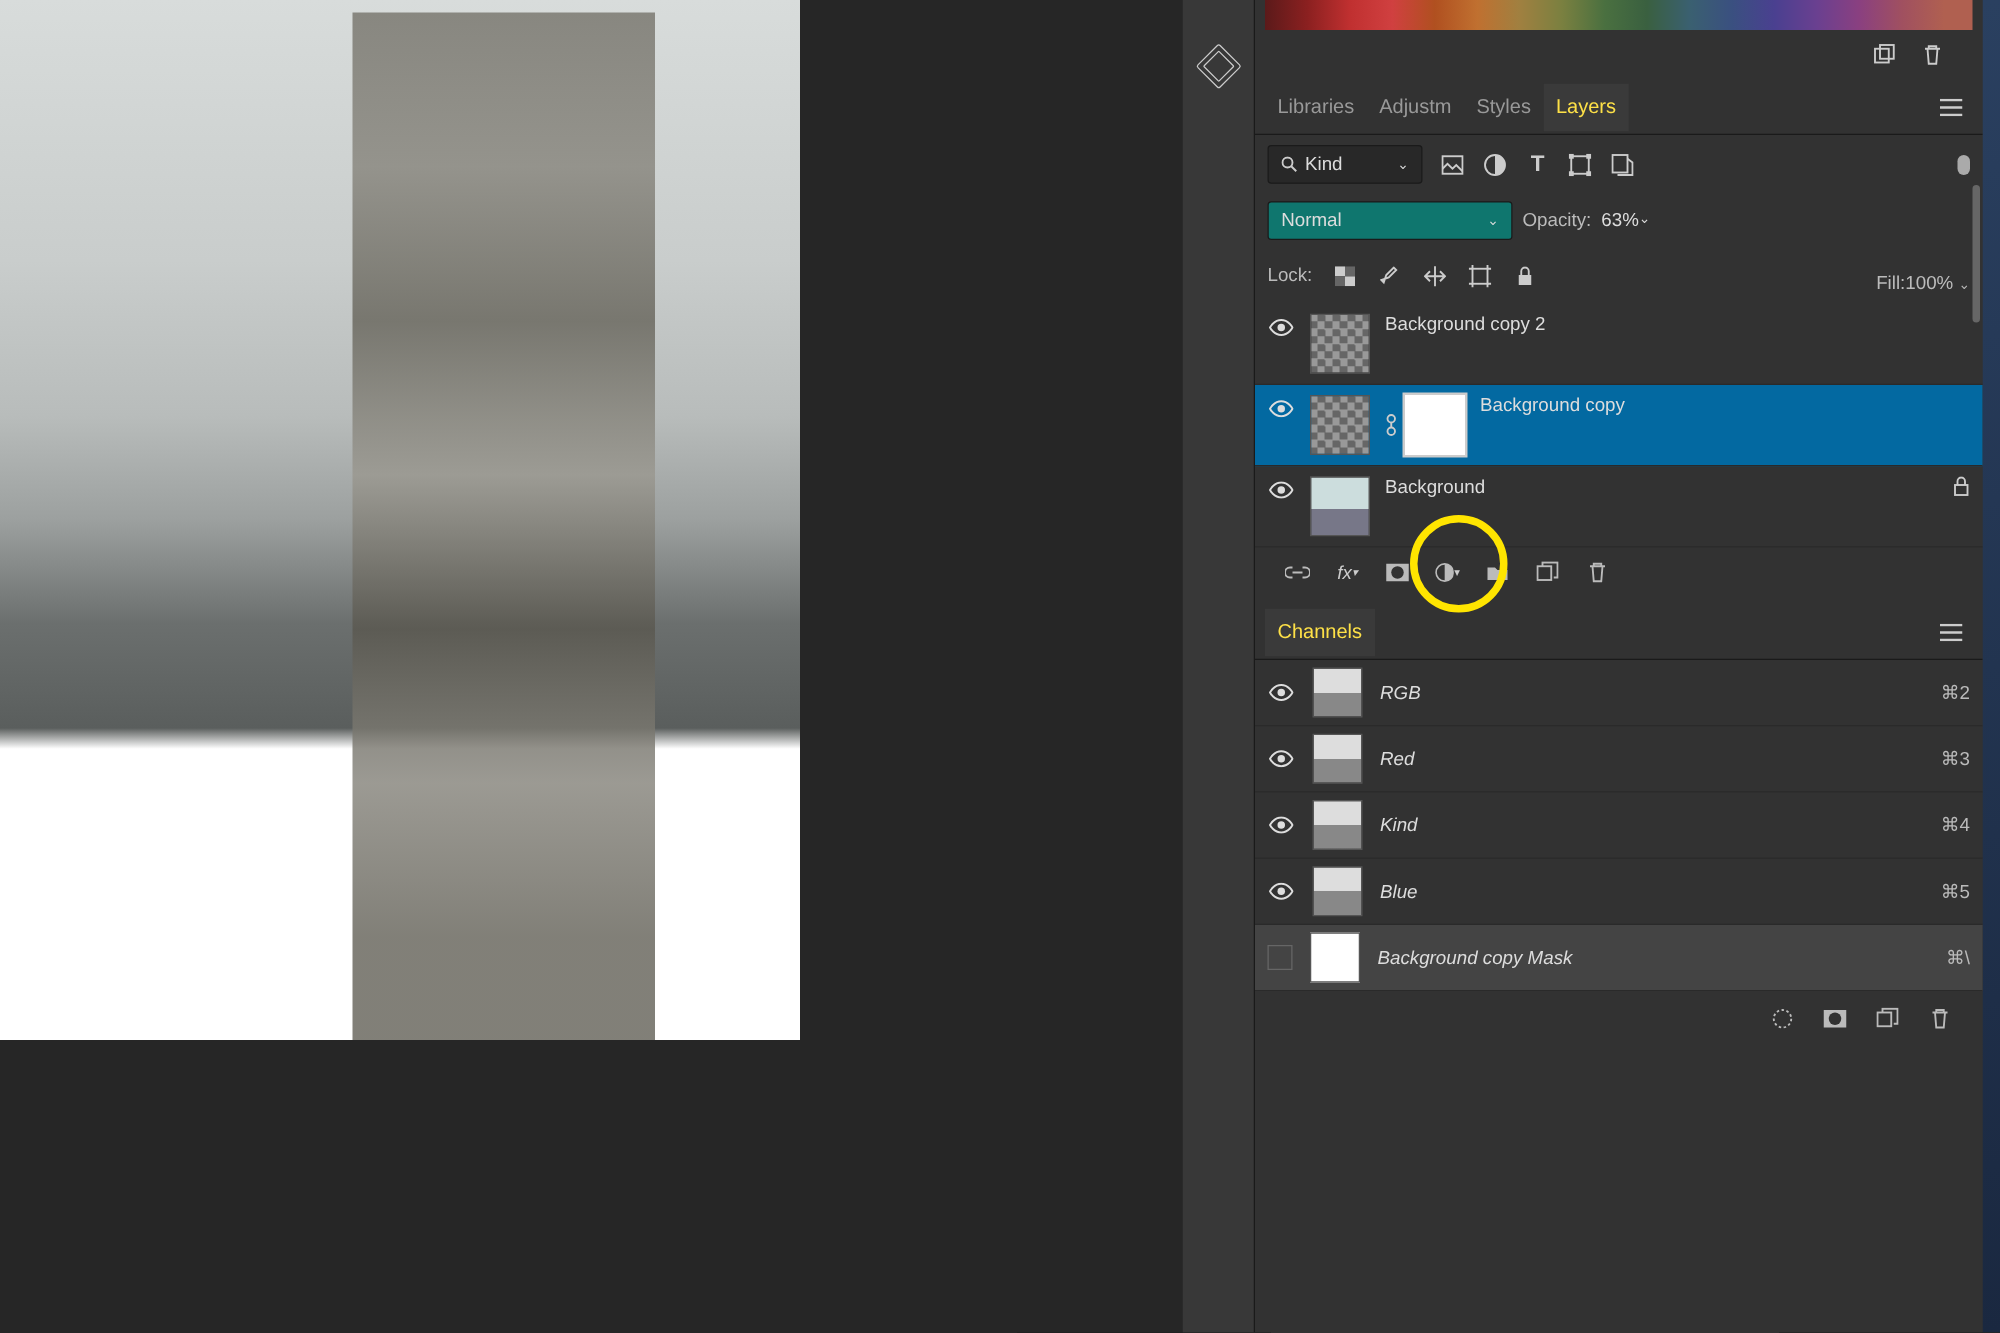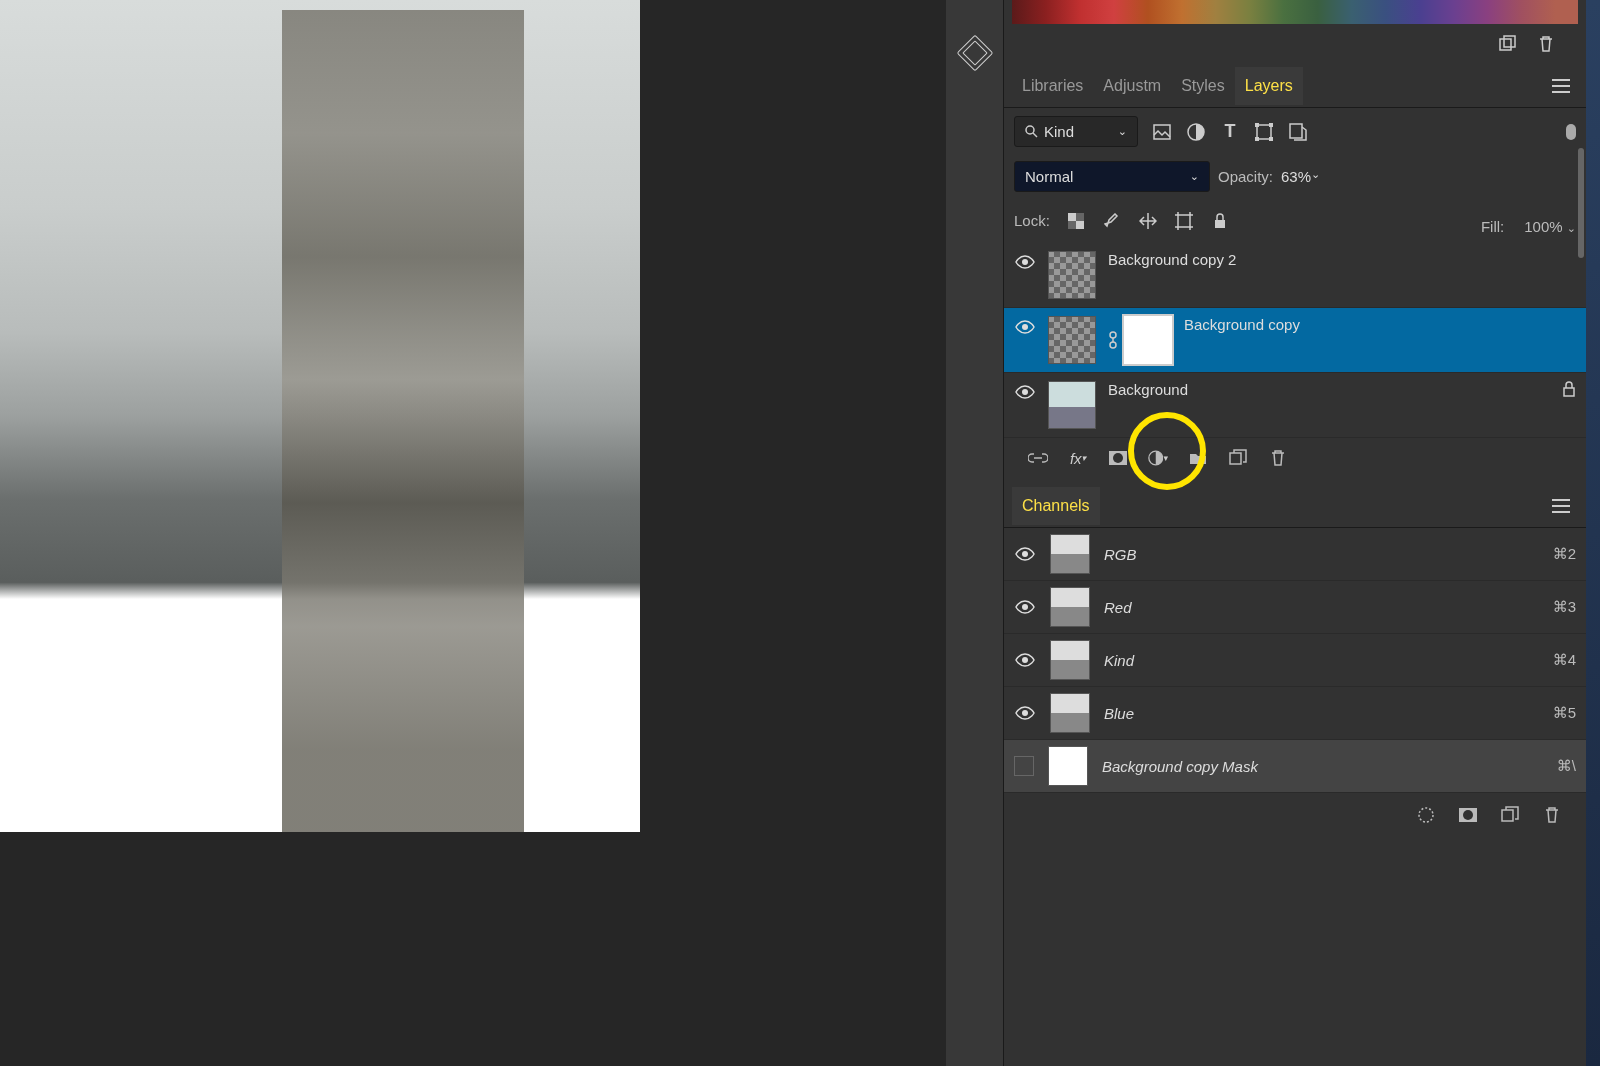--- a/index.html
+++ b/index.html
@@ -18,27 +18,27 @@
 .tabs-row { display: flex; align-items: center; border-bottom: 1px solid #1a1a1a; padding: 0 8px; height: 44px; }
 .tab { padding: 10px 10px; color: #999; font-size: 16px; cursor: pointer; }
 .tab.active { color: #fde047; background: #3a3a3a; }
 .panel-menu { margin-left: auto; color: #ccc; padding: 0 8px; cursor: pointer; }
 .filter-row { display: flex; align-items: center; gap: 14px; padding: 8px 10px; }
 .kind-select { background: #282828; border: 1px solid #1a1a1a; color: #ddd; padding: 6px 10px; font-size: 15px; display: flex; align-items: center; gap: 6px; min-width: 124px; border-radius: 3px; }
 .chev { margin-left: auto; font-size: 11px; }
 .filter-icons { display: flex; gap: 14px; align-items: center; }
 .ficon { width: 20px; height: 20px; display: flex; align-items: center; justify-content: center; color: #ccc; cursor: pointer; }
 .blend-row { display: flex; align-items: center; gap: 8px; padding: 6px 10px; }
-.blend-select { background: #0f172a; border: 1px solid #1a1a1a; color: #ddd; padding: 6px 10px; font-size: 15px; display: flex; align-items: center; width: 196px; border-radius: 3px; }
+.blend-select { background: #0f766e; border: 1px solid #1a1a1a; color: #ddd; padding: 6px 10px; font-size: 15px; display: flex; align-items: center; width: 196px; border-radius: 3px; }
 .opacity-label { color: #bbb; font-size: 15px; }
 .opacity-val { color: #ddd; font-size: 15px; display: flex; align-items: flex-start; gap: 0; }
 .lock-row { display: flex; align-items: center; gap: 14px; padding: 8px 10px; color: #bbb; font-size: 15px; }
 .lock-label { margin-right: 2px; }
 .lock-icons { display: flex; gap: 16px; align-items: center; }
-.fill-group { margin-left: auto; display: flex; align-items: center; gap: 20px; margin-top: 12px; }
+.fill-group { margin-left: auto; display: flex; align-items: center; gap: 0; margin-top: 12px; }
 .layers-list { flex: 0 0 auto; }
 .layer-row { display: flex; align-items: flex-start; padding: 8px 10px; gap: 12px; border-bottom: 1px solid #2a2a2a; }
 .layer-row.selected { background: #0369a1; }
 .eye { width: 22px; height: 22px; display: flex; align-items: center; justify-content: center; color: #ddd; cursor: pointer; }
 .thumb { width: 48px; height: 48px; background: #888; border: 1px solid #555; position: relative; }
 .thumb.checker { background: repeating-conic-gradient(#666 0 25%, #999 0 50%) 50% / 12px 12px; }
 .thumb.photo { background: linear-gradient(180deg, #cdd 0 55%, #778 55% 100%); }
 .mask-wrap { display: flex; align-items: center; gap: 6px; }
 .mask-thumb { width: 48px; height: 48px; background: #fff; border: 2px solid #fff; outline: 2px solid #ccc; }
 .link-ic { color: #ccc; }

